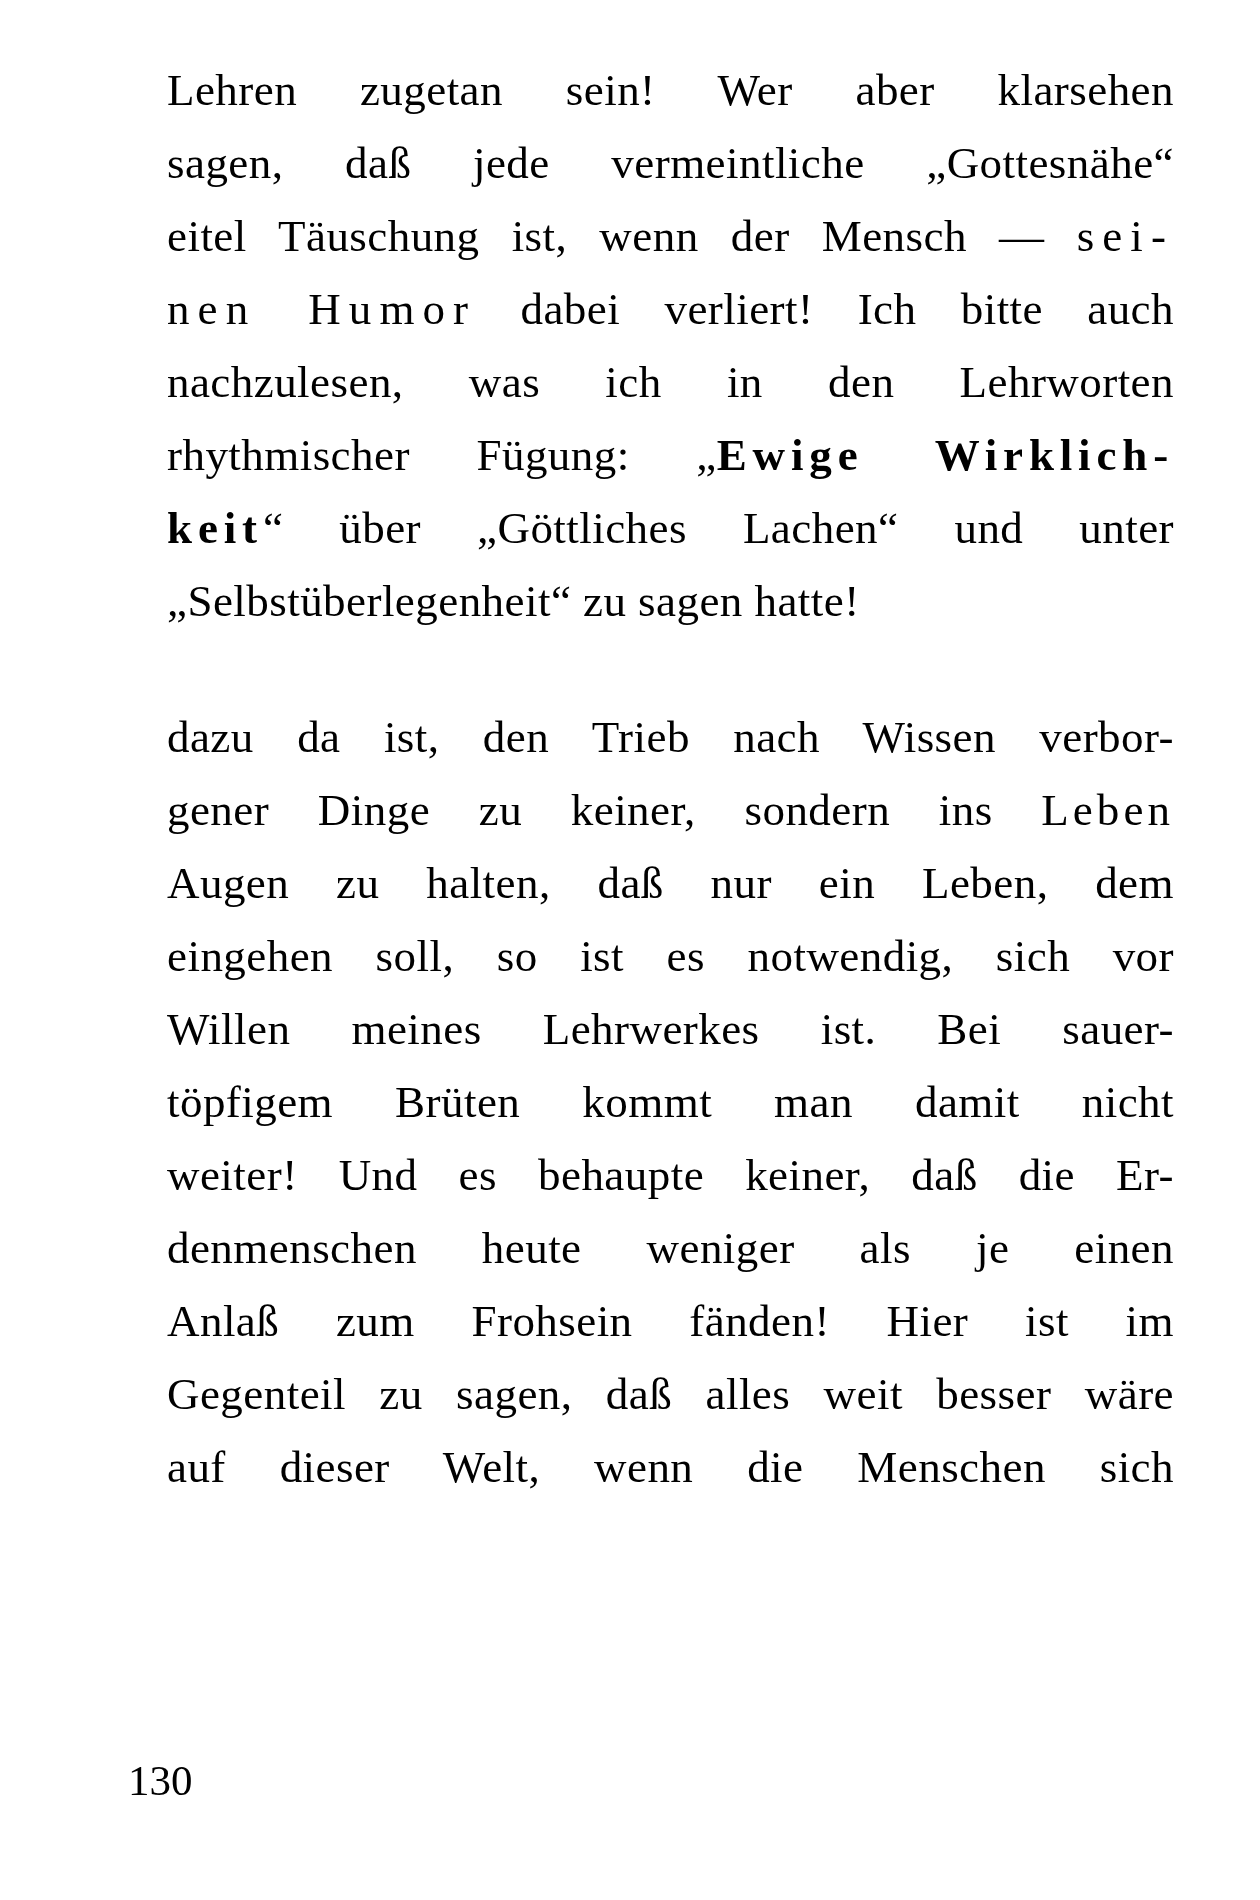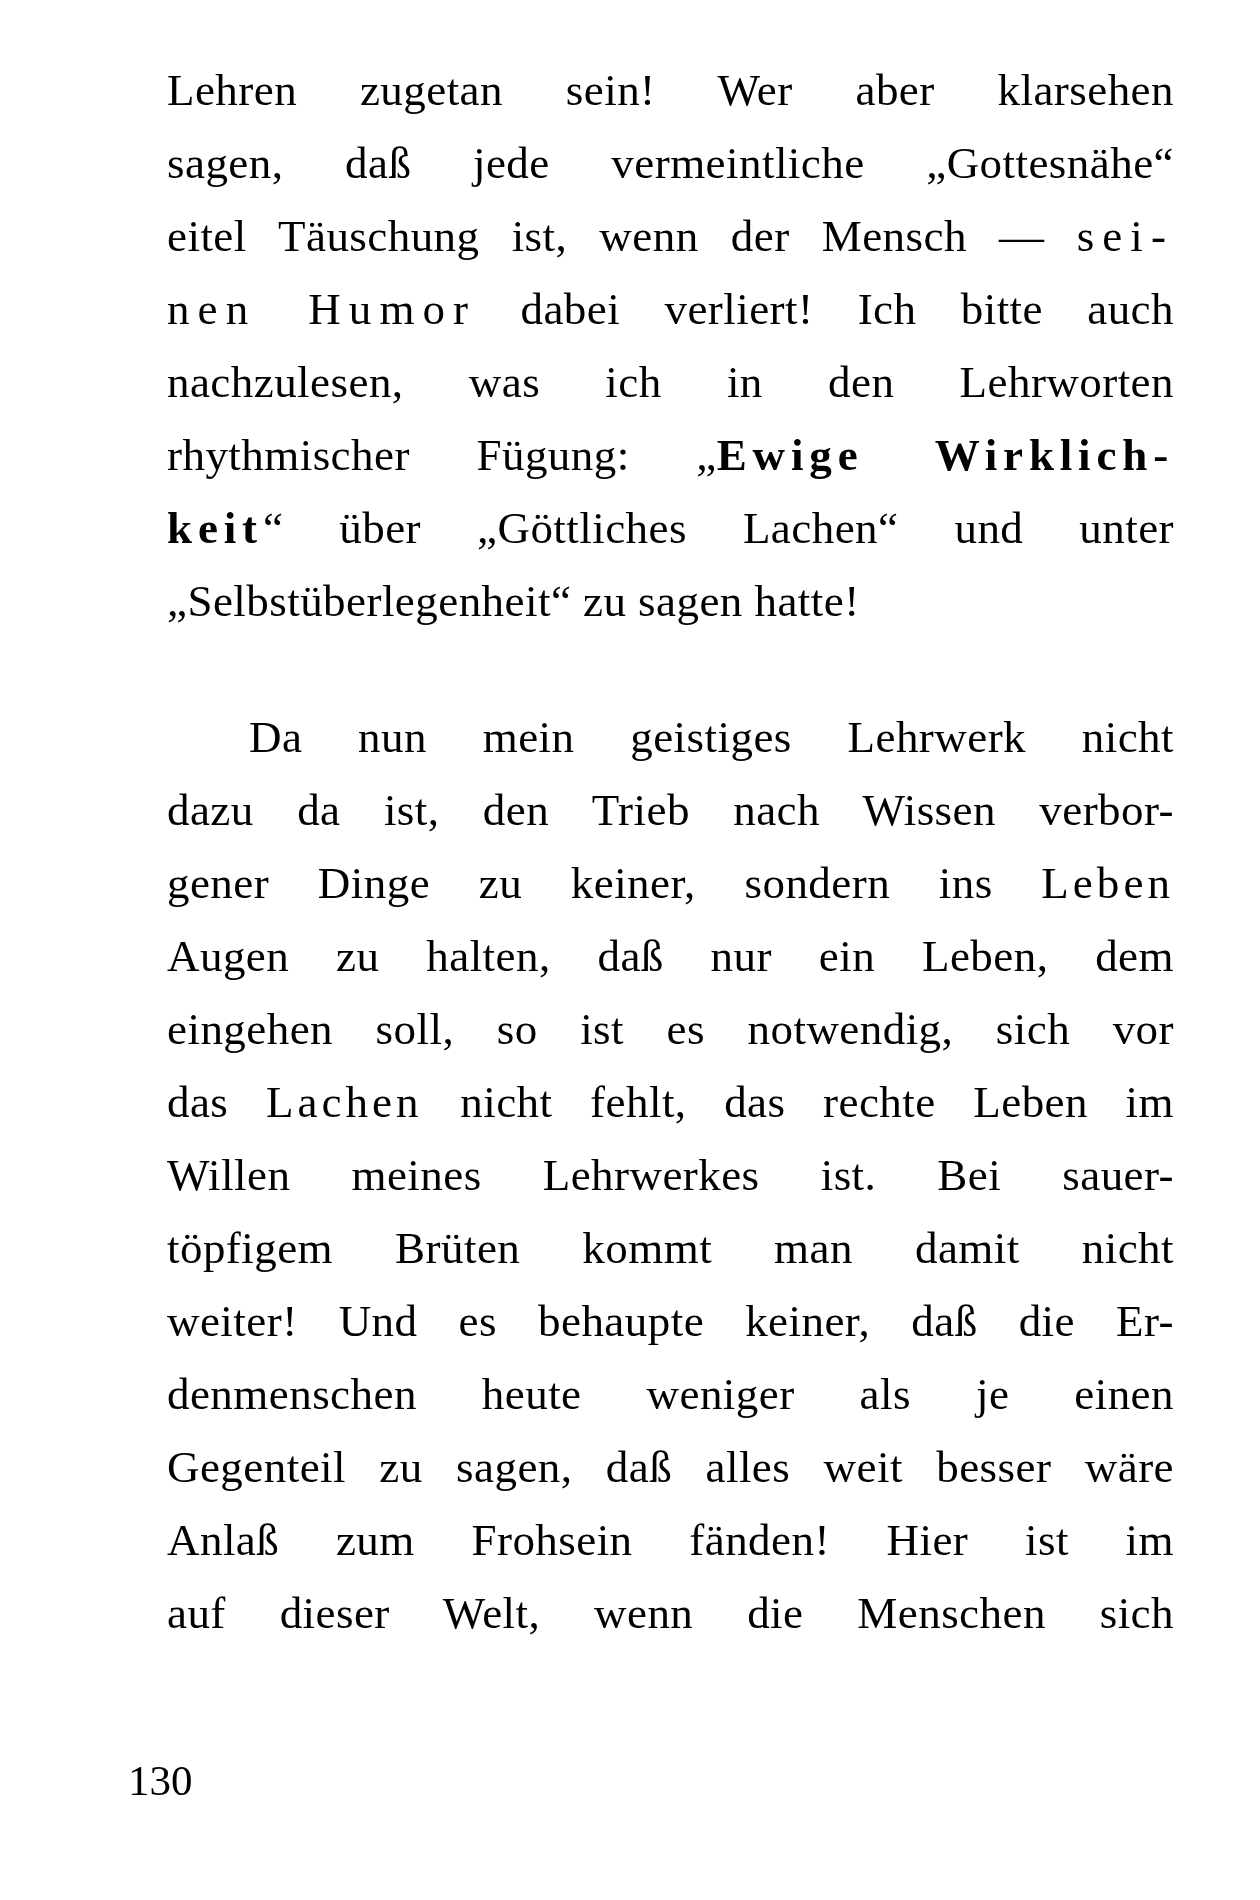--- a/index.html
+++ b/index.html
@@ -71,29 +71,27 @@
       <div class="line"><span>Lehren zugetan sein! Wer aber klarsehen</span></div>
       <div class="line"><span>sagen, daß jede vermeintliche „Gottesnähe“</span></div>
       <div class="line"><span>eitel Täuschung ist, wenn der Mensch — </span><span class="sp-wide">sei-</span></div>
       <div class="line"><span class="sp-wide">nen Humor</span><span> dabei verliert! Ich bitte auch</span></div>
       <div class="line"><span>nachzulesen, was ich in den Lehrworten</span></div>
       <div class="line"><span>rhythmischer Fügung: „</span><span class="sp-med">Ewige Wirklich-</span></div>
       <div class="line"><span class="sp-med">keit</span><span>“ über „Göttliches Lachen“ und unter</span></div>
       <div class="line no-justify"><span>„Selbstüberlegenheit“ zu sagen hatte!</span></div>
     </section>
     <section class="paragraph">
-      <div class="line indent"><span>Da nun mein geistiges Lehrwerk nicht</span></div>
       <div class="line"><span>dazu da ist, den Trieb nach Wissen verbor-</span></div>
       <div class="line"><span>gener Dinge zu keiner, sondern ins </span><span class="sp-light">Leben</span></div>
       <div class="line"><span>Augen zu halten, daß nur ein Leben, dem</span></div>
       <div class="line"><span>eingehen soll, so ist es notwendig, sich vor</span></div>
-      <div class="line"><span>das </span><span class="sp-light">Lachen</span><span> nicht fehlt, das rechte Leben im</span></div>
       <div class="line"><span>Willen meines Lehrwerkes ist. Bei sauer-</span></div>
       <div class="line"><span>töpfigem Brüten kommt man damit nicht</span></div>
       <div class="line"><span>weiter! Und es behaupte keiner, daß die Er-</span></div>
       <div class="line"><span>denmenschen heute weniger als je einen</span></div>
+      <div class="line"><span>Anlaß zum Frohsein fänden! Hier ist im</span></div>
       <div class="line"><span>Gegenteil zu sagen, daß alles weit besser wäre</span></div>
-      <div class="line"><span>Anlaß zum Frohsein fänden! Hier ist im</span></div>
       <div class="line"><span>auf dieser Welt, wenn die Menschen sich</span></div>
     </section>
   </main>
 
 <div class="page-number">130</div>
 
 </body></html>

